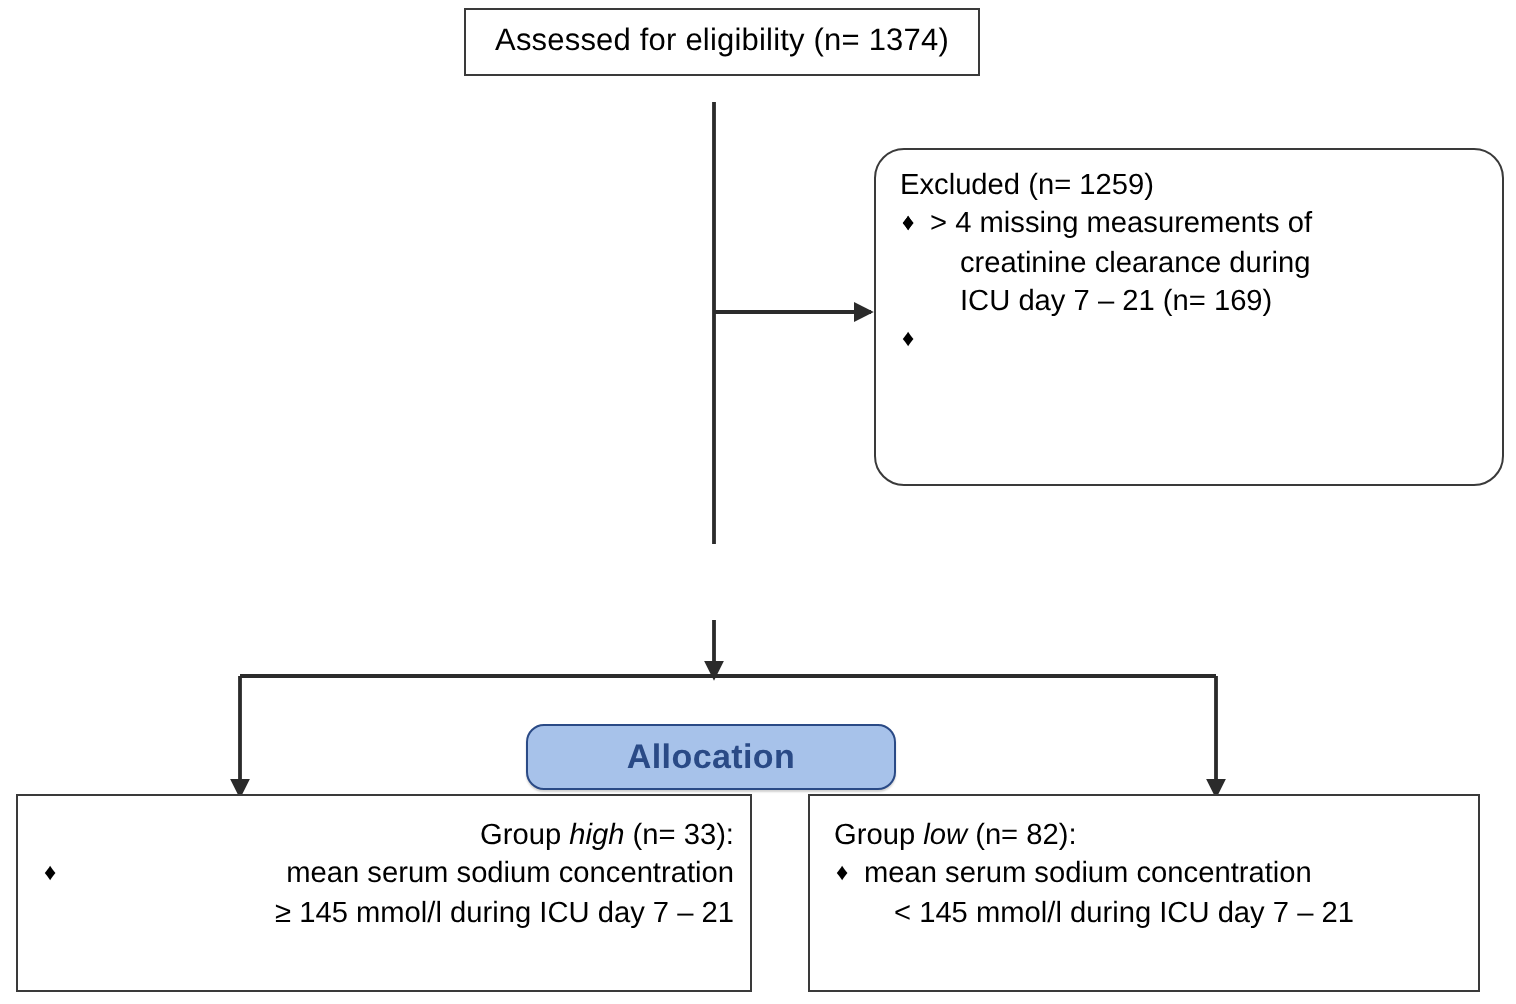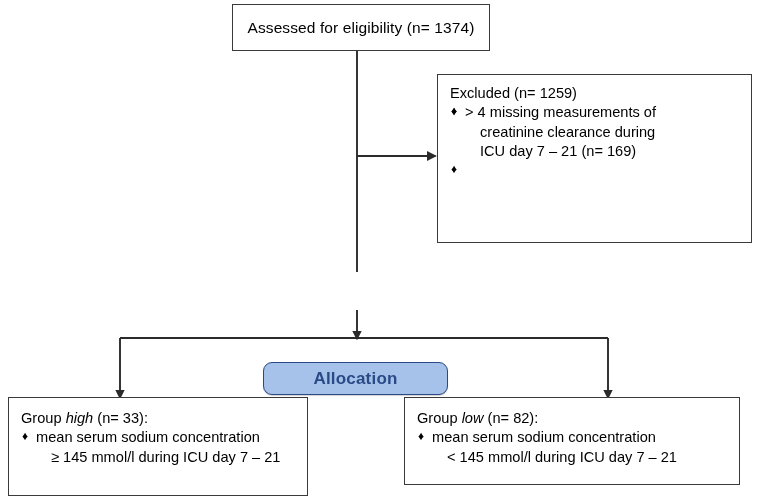--- a/index.html
+++ b/index.html
@@ -107,59 +107,59 @@
 
     <line x1="357" y1="310" x2="357" y2="339" stroke="#2b2b2b" stroke-width="1.9" marker-end="url(#arrow)"></line>
 
     <line x1="120" y1="338" x2="608" y2="338" stroke="#2b2b2b" stroke-width="1.9"></line>
 
     <line x1="120" y1="338" x2="120" y2="398" stroke="#2b2b2b" stroke-width="1.9" marker-end="url(#arrow)"></line>
 
     <line x1="608" y1="338" x2="608" y2="398" stroke="#2b2b2b" stroke-width="1.9" marker-end="url(#arrow)"></line>
   </svg>
 
-  <div class="box box-centered" style="left:232px; top:4px; width:258px; height:47px;">
+  <div class="box box-centered" style="left:232px; top:4px; width:258px; height:34px;">
     <span class="title-text">Assessed for eligibility (n= 1374)</span>
   </div>
 
-  <div class="box" style="left:437px; top:74px; width:315px; height:169px; padding:9px 10px 16px 12px;">
+  <div class="box" style="left:437px; top:74px; width:315px; height:169px; padding:9px 10px 16px 12px;border-radius:15px;">
     <div class="body-text">
       <span class="lead">Excluded (n= 1259)</span>
       <ul class="bullets">
         <li>
           <span class="dot">♦</span>
         </li>
         <li>
           <span class="dot">♦</span>
           <span>&gt; 4 missing measurements of</span>
           <span class="sub">creatinine clearance during</span>
           <span class="sub">ICU day 7 – 21 (n= 169)</span>
         </li>
         <li>
           <span class="dot">♦</span>
         </li>
       </ul>
     </div>
   </div>
 
 
-  <div class="box" style="left:8px; top:397px; width:300px; height:99px; padding:11px 8px 0 12px;">
+  <div class="box" style="left:8px; top:397px; width:368px; height:99px; padding:11px 8px 0 12px;text-align:right;">
     <div class="body-text">
       <span class="lead"><span>Group </span><em class="it">high</em><span> (n= 33):</span></span>
       <ul class="bullets">
         <li>
           <span class="dot">♦</span>
           <span>mean serum sodium concentration</span>
           <span class="sub">≥ 145 mmol/l during ICU day 7 – 21</span>
         </li>
       </ul>
     </div>
   </div>
 
-  <div class="box" style="left:404px; top:397px; width:336px; height:88px; padding:11px 8px 0 12px;">
+  <div class="box" style="left:404px; top:397px; width:336px; height:99px; padding:11px 8px 0 12px;">
     <div class="body-text">
       <span class="lead"><span>Group </span><em class="it">low</em><span> (n= 82):</span></span>
       <ul class="bullets">
         <li>
           <span class="dot">♦</span>
           <span>mean serum sodium concentration</span>
           <span class="sub">&lt; 145 mmol/l during ICU day 7 – 21</span>
         </li>
       </ul>
     </div>

